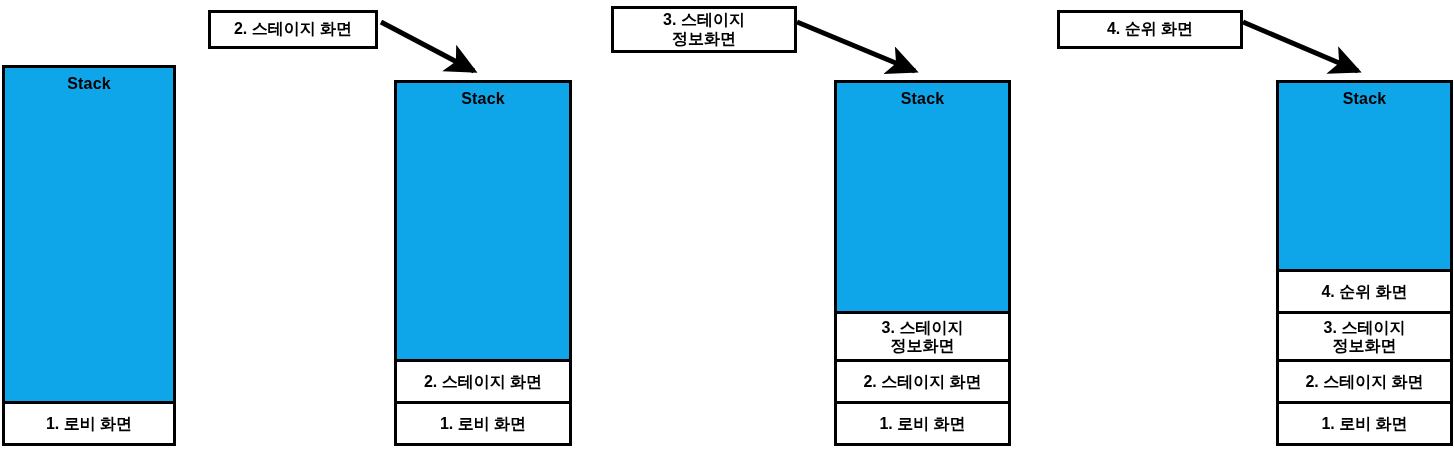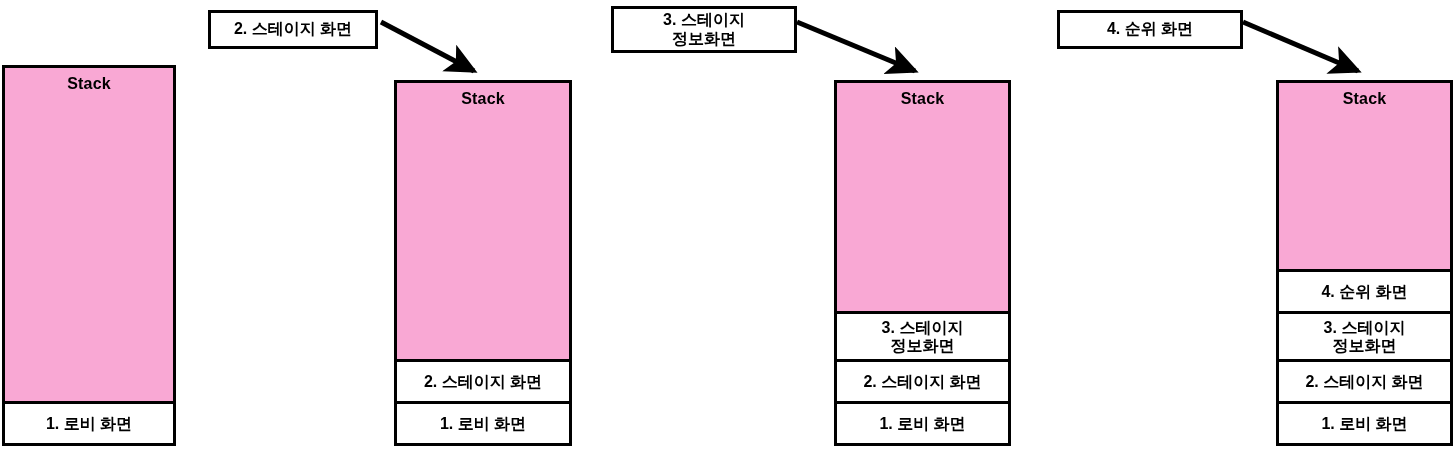--- a/index.html
+++ b/index.html
@@ -22,21 +22,21 @@
     top: 0;
     width: 1216px;
     height: 459px;
   }
 
   
   .stack {
     position: absolute;
     box-sizing: border-box;
     border: 3px solid #000000;
-    background: #f9a8d4;
+    background: #0ea5e9;
     display: flex;
     flex-direction: column;
     justify-content: flex-end;
   }
 
   .stack-title {
     position: absolute;
     left: 0;
     right: 0;
     top: 7px;

